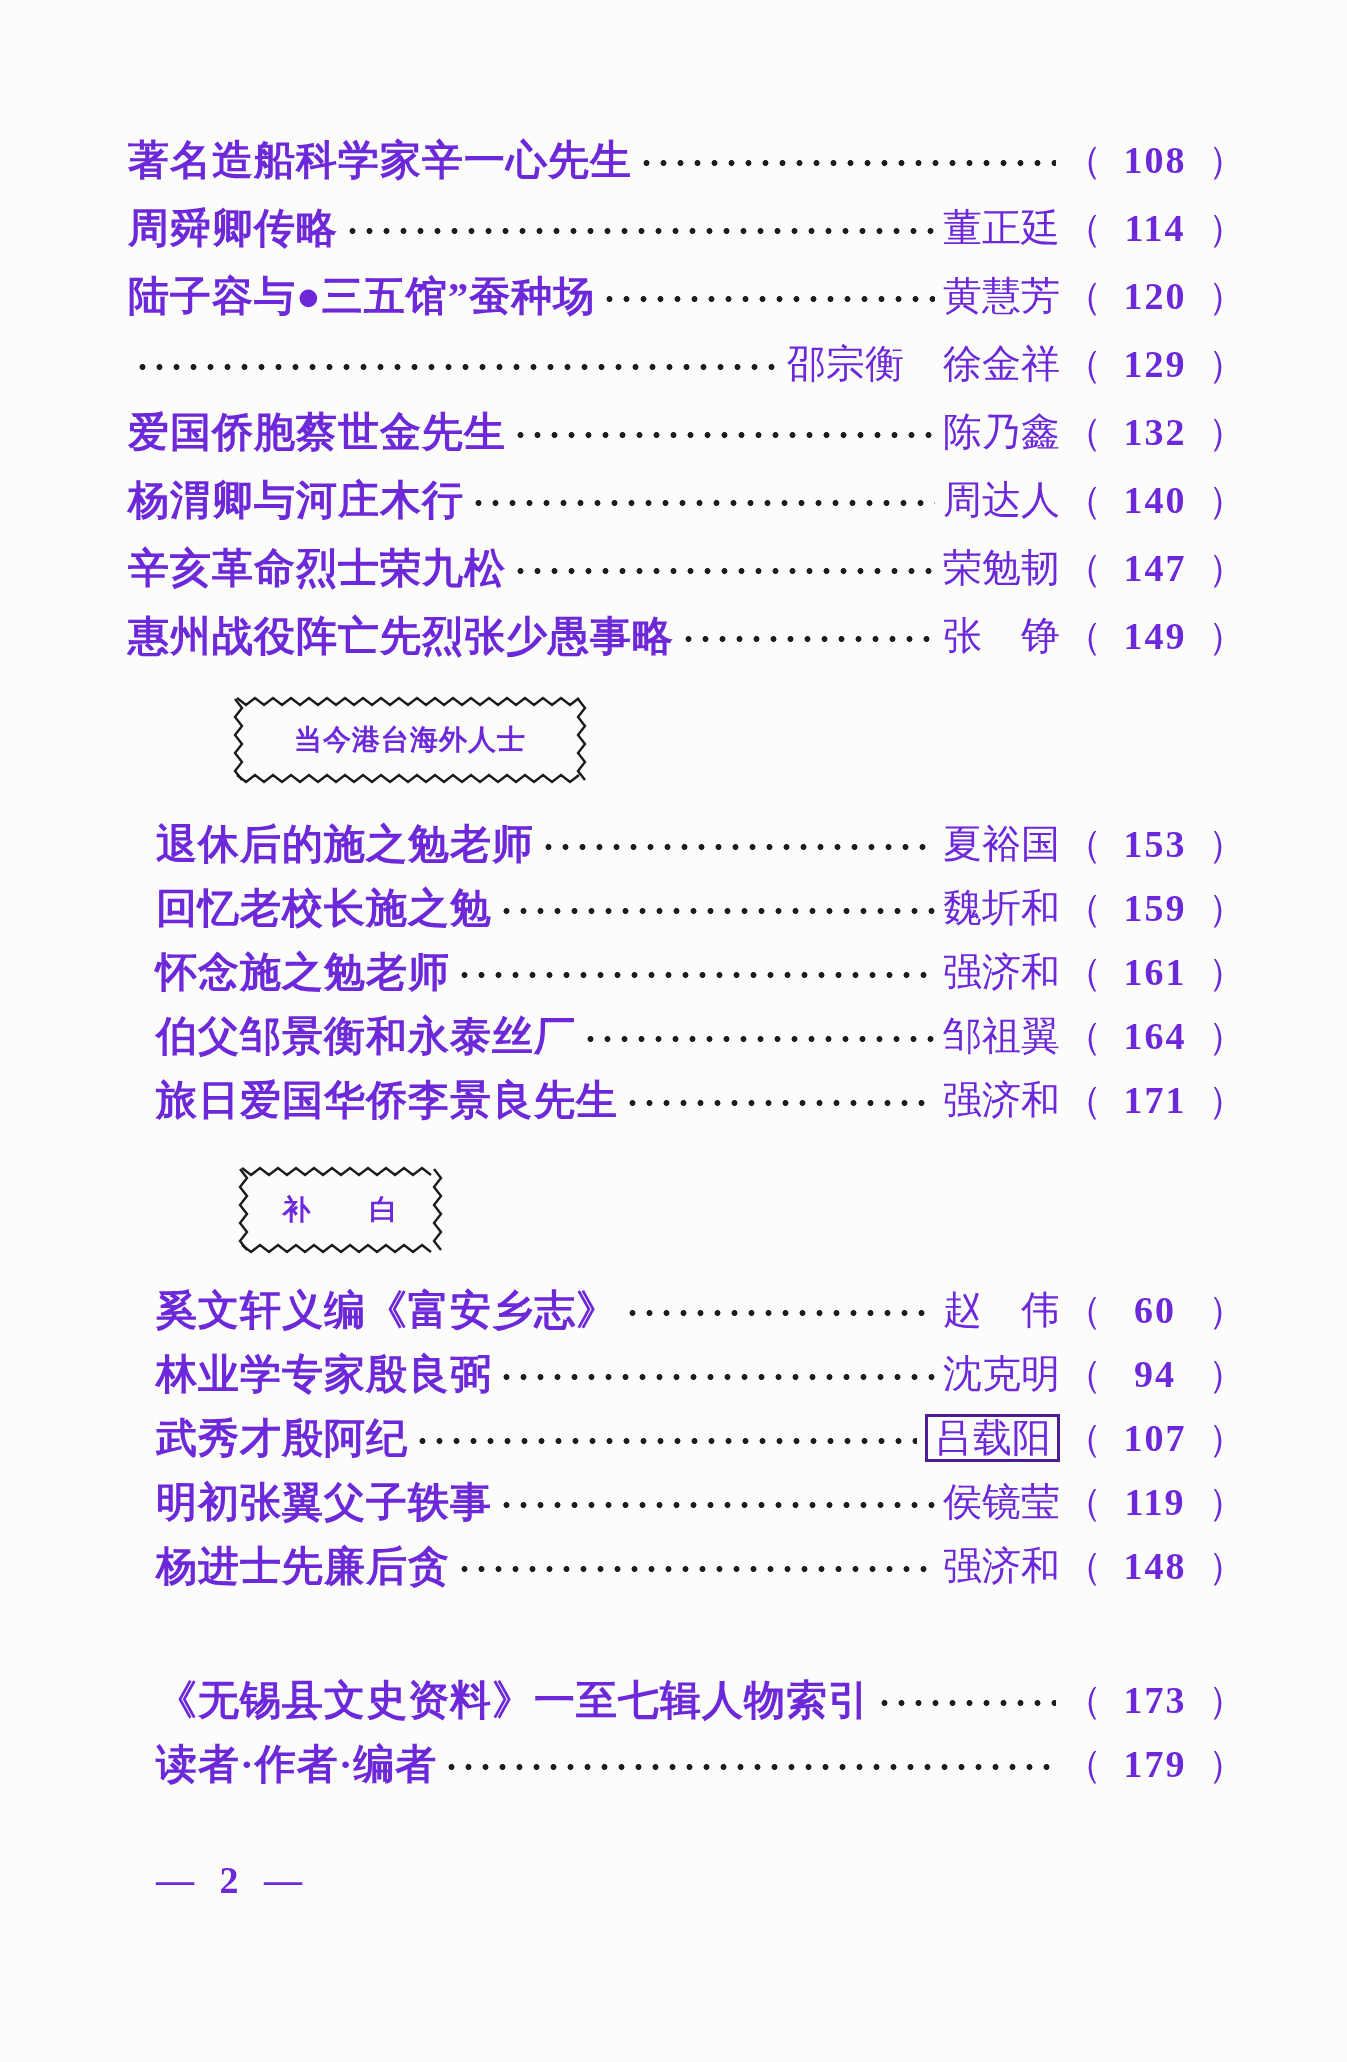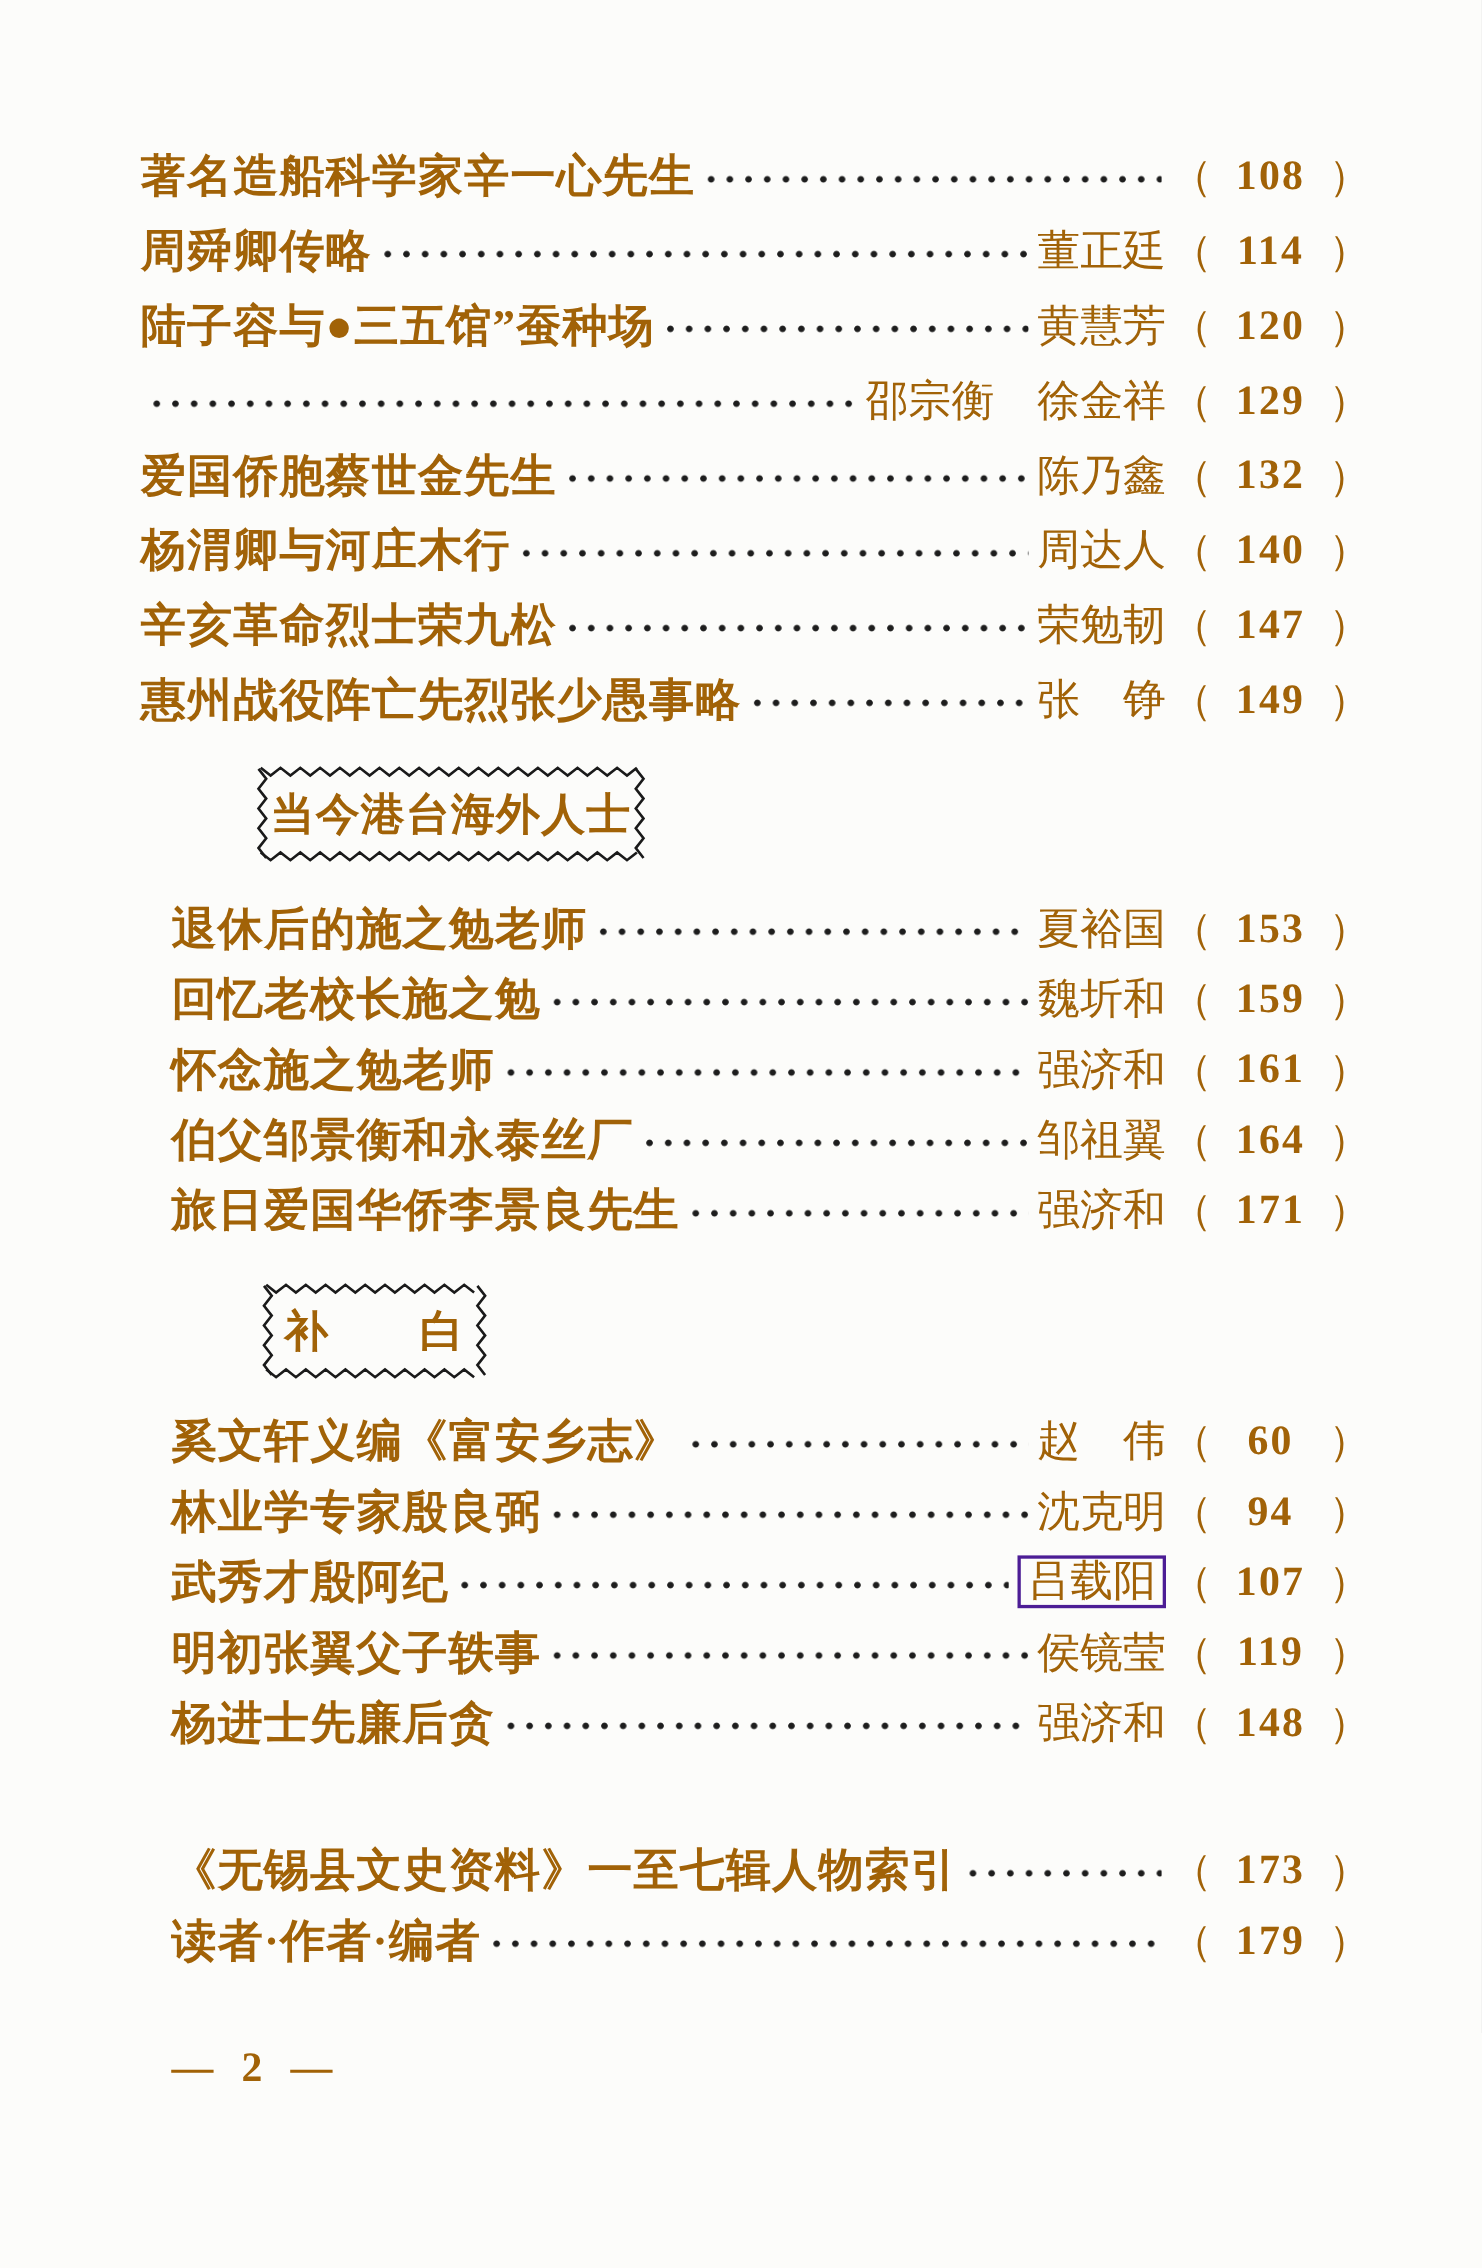--- a/index.html
+++ b/index.html
@@ -2,21 +2,21 @@
 <html lang="zh"><head>
 <meta charset="utf-8">
 <style>
   html,body{margin:0;padding:0;background:#e9e9e9;}
   .sheet{
     position:relative;
     width:1347px;height:2062px;
     background:#fcfcfa;
     overflow:hidden;
     font-family:"Liberation Serif","DejaVu Serif",serif;
-    color:#a16207;
+    color:#6d28d9;
   }
   .toc{
     position:absolute;
     left:128px;top:126px;width:1118px;
   }
   .entry{display:flex;align-items:center;}
   .secA .entry{height:68px;}
   .secB .entry,.secC .entry,.secD .entry{height:64px;margin-left:28px;}
   .title{
     font-size:41px;font-weight:700;letter-spacing:1px;
@@ -39,21 +39,21 @@
     font-size:38px;font-weight:500;
   }
   .page .num{letter-spacing:2px;font-weight:600;}
   
   .wavy-box{
     position:relative;height:88px;
     display:flex;align-items:center;justify-content:center;
   }
   .box1{width:354px;margin:26px 0 28px 105px;}
   .box2{width:205px;margin:34px 0 24px 110px;}
-  .box-label{font-size:40px;font-weight:700;white-space:pre;letter-spacing:1px;}
+  .box-label{font-size:28px;font-weight:700;white-space:pre;letter-spacing:1px;}
   .zz-h{position:absolute;left:4px;right:4px;height:11px;}
   .zz-top{top:0;} .zz-bottom{bottom:0;}
   .zz-v{position:absolute;top:3px;bottom:3px;width:11px;}
   .zz-left{left:0;} .zz-right{right:0;}
   .zz-h svg,.zz-v svg{position:absolute;inset:0;width:100%;height:100%;overflow:visible;}
   .secD{margin-top:70px;}
   .footer{
     position:absolute;left:156px;top:1858px;
     font-size:38px;font-weight:600;letter-spacing:8px;white-space:pre;
   }

